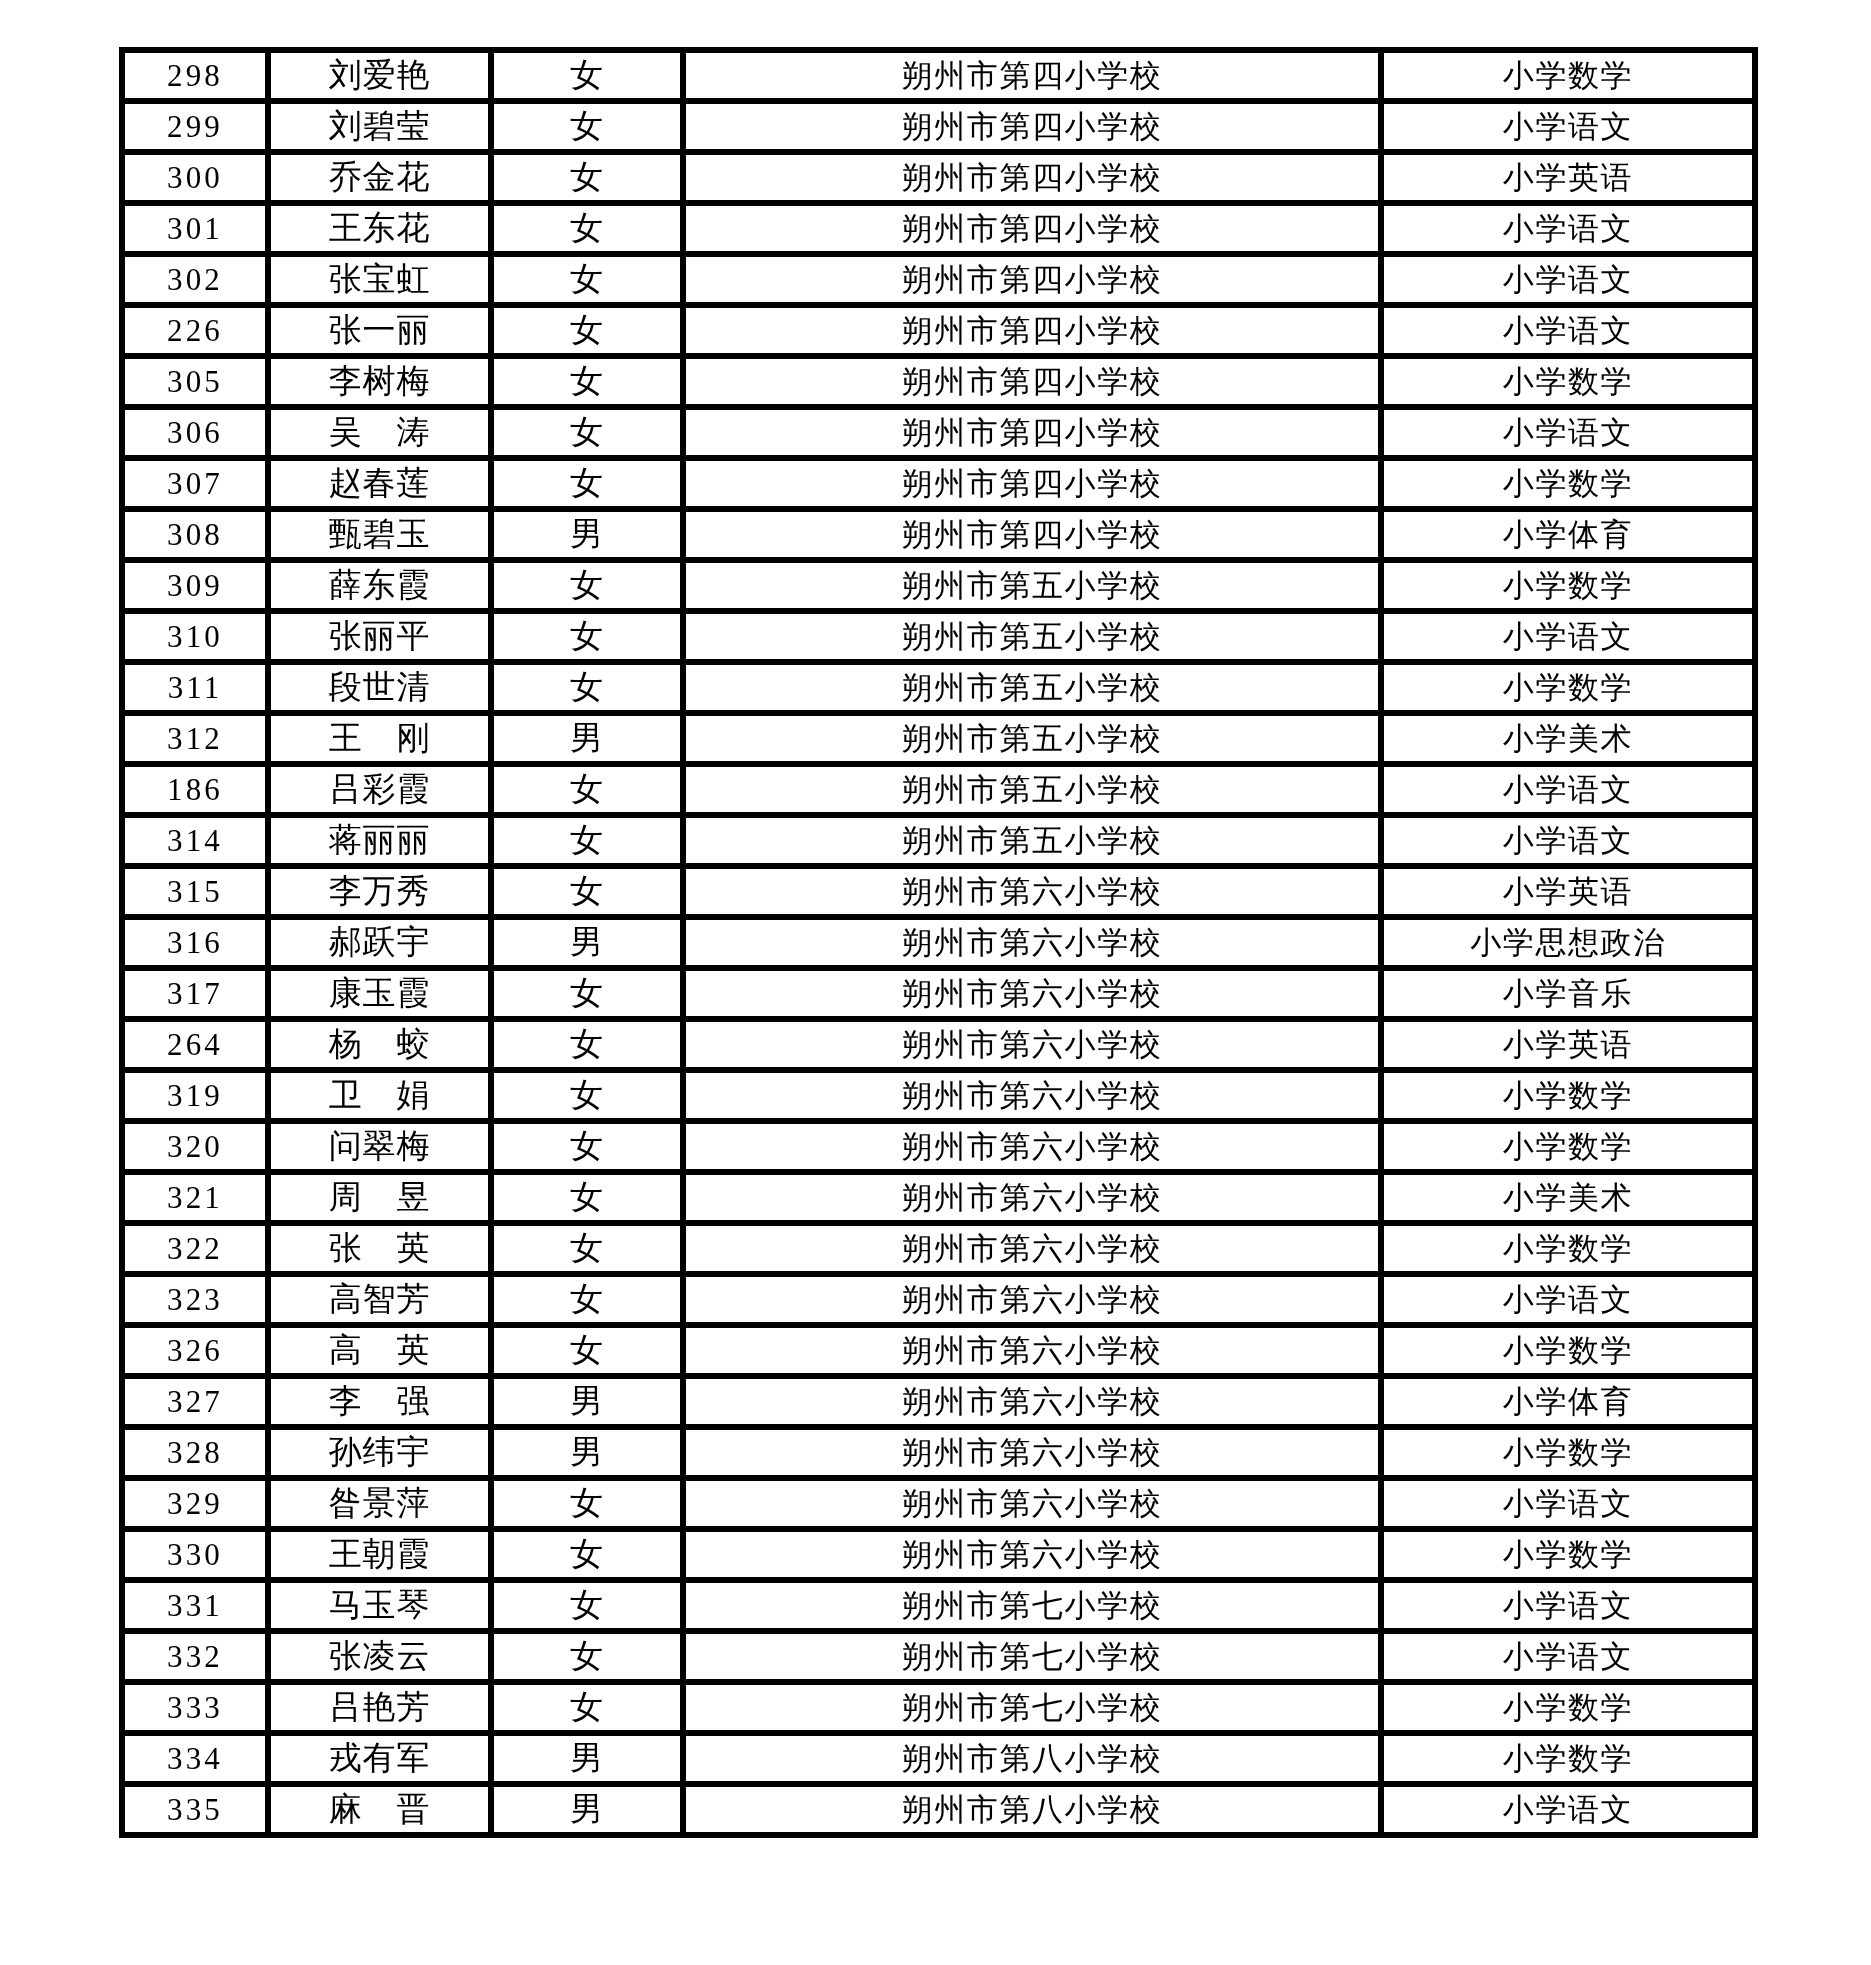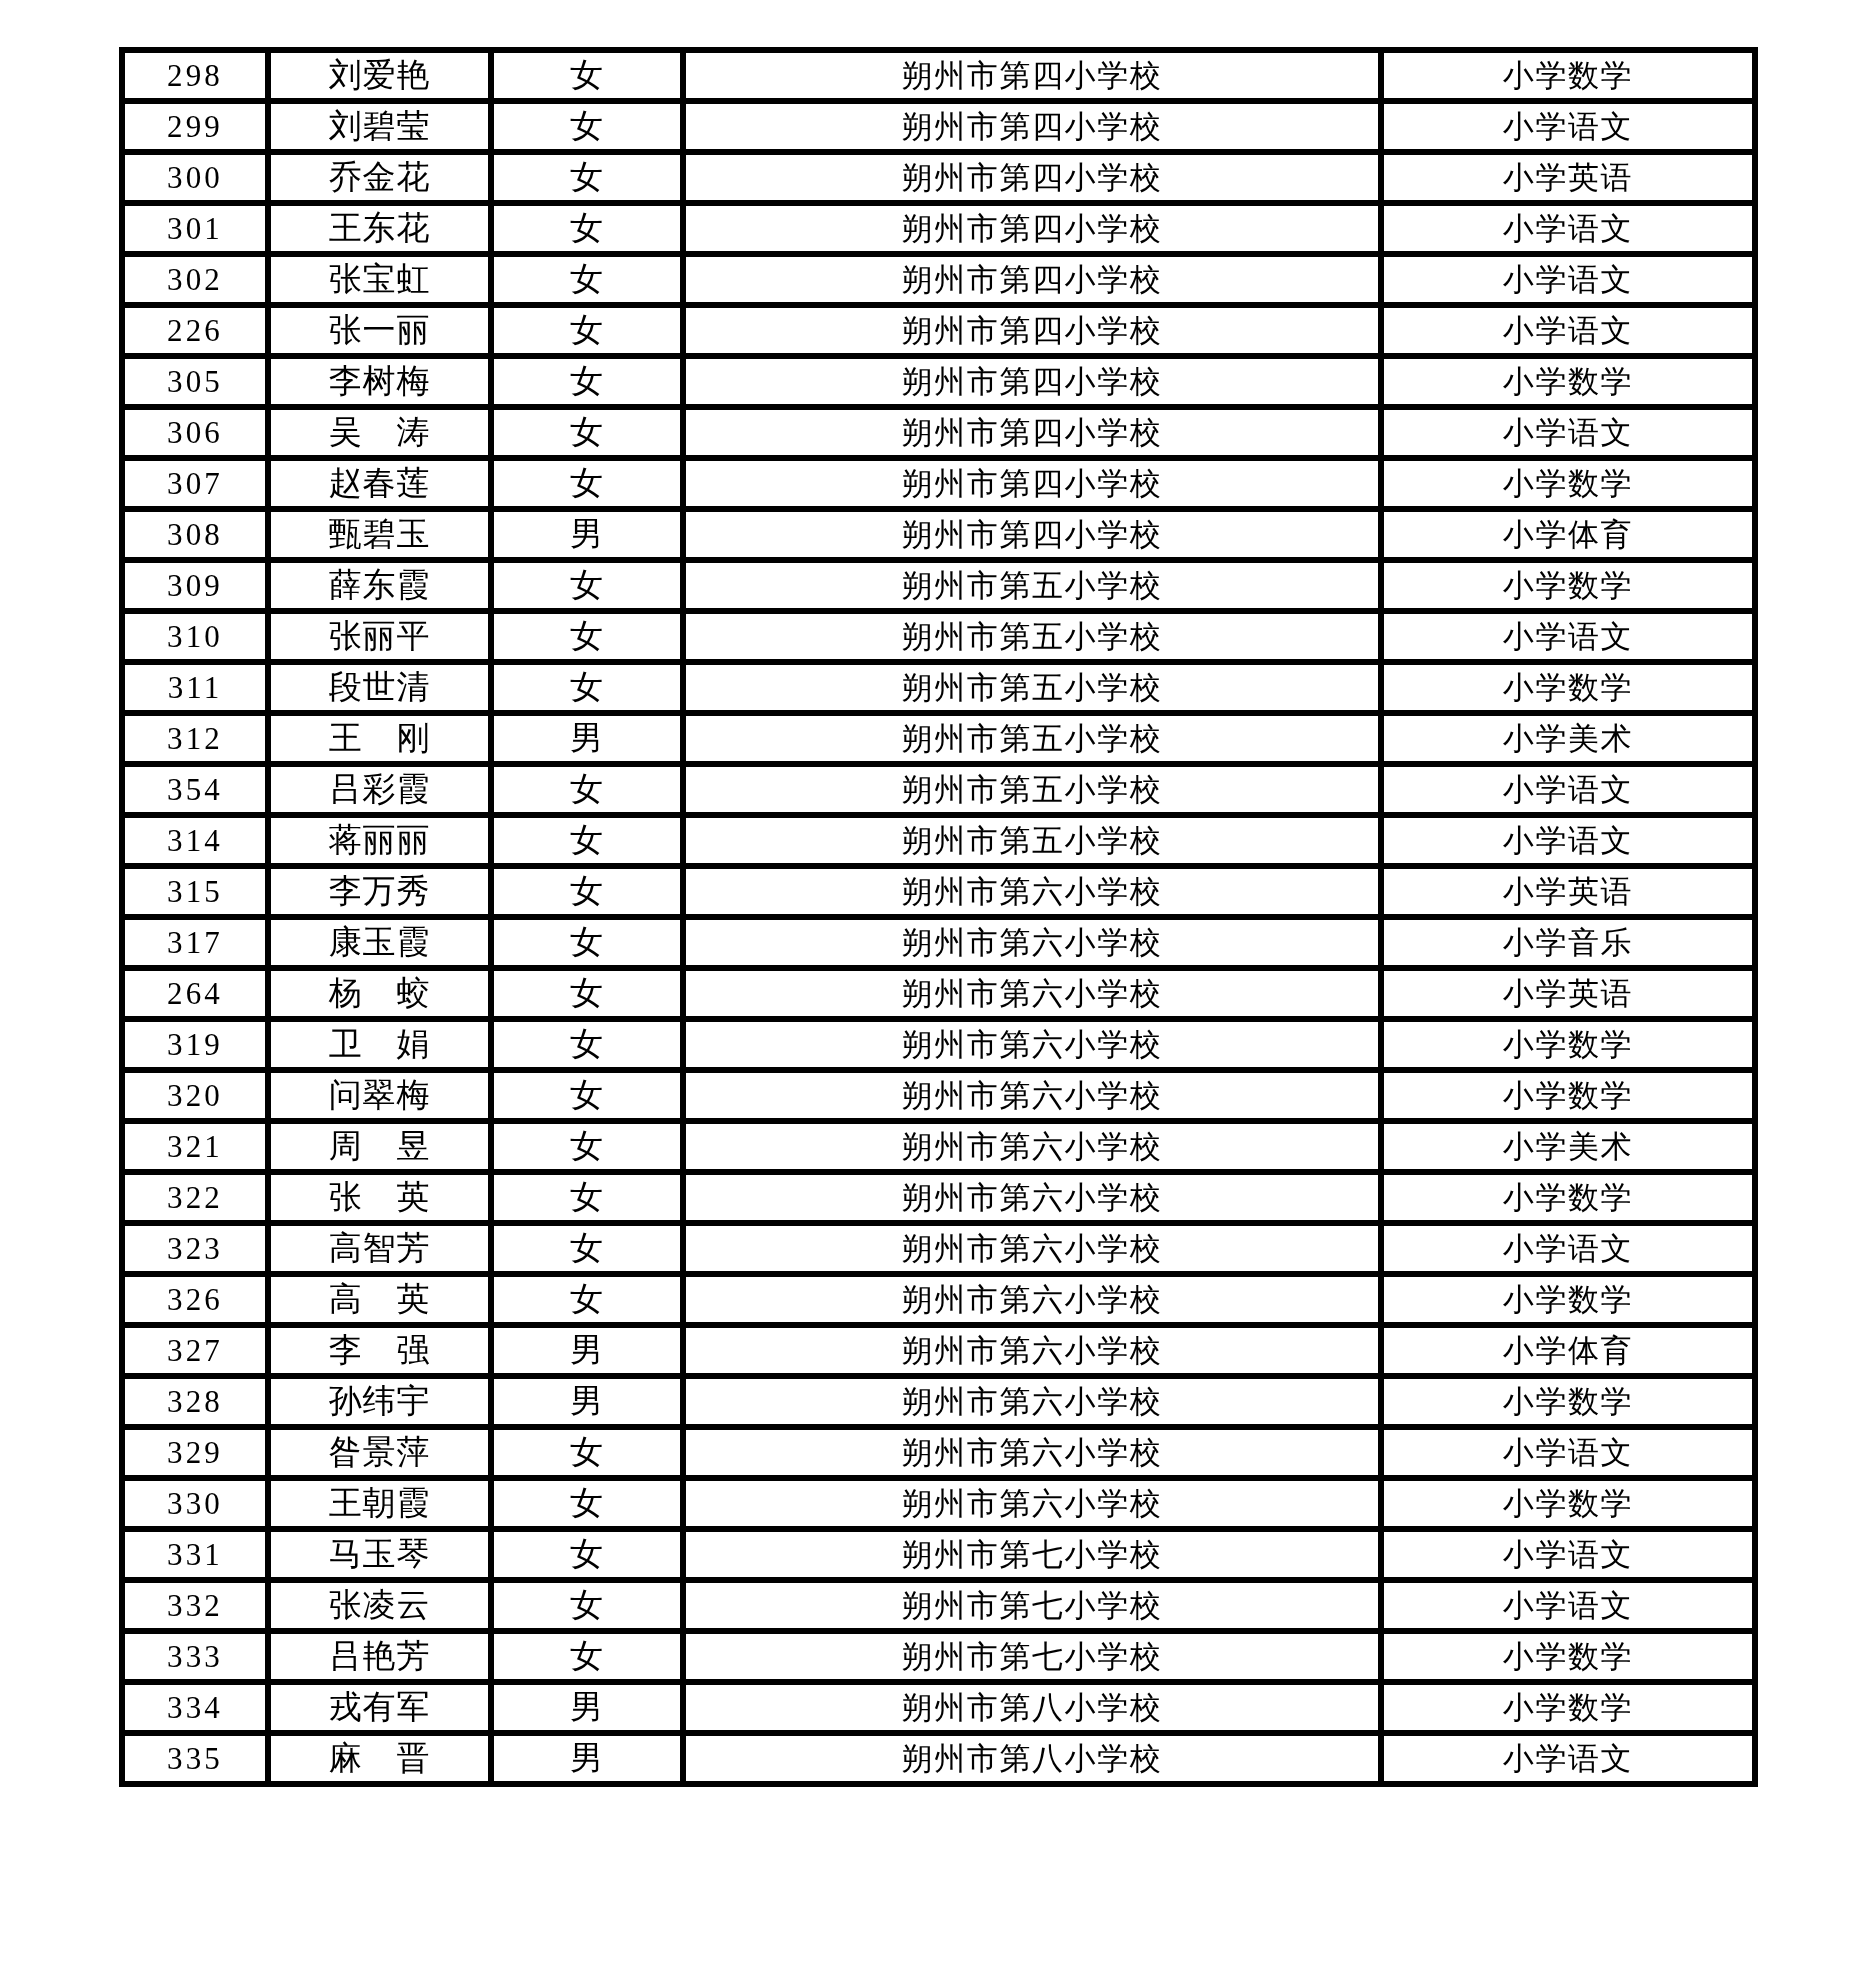--- a/index.html
+++ b/index.html
@@ -156,41 +156,48 @@
     <td class="td-subject">小学数学</td>
   </tr>
         <tr>
     <td class="td-number">312</td>
     <td class="td-name">王　刚</td>
     <td class="td-gender">男</td>
     <td class="td-school">朔州市第五小学校</td>
     <td class="td-subject">小学美术</td>
   </tr>
         <tr>
-    <td class="td-number">354</td>
+    <td class="td-number">186</td>
     <td class="td-name">吕彩霞</td>
     <td class="td-gender">女</td>
     <td class="td-school">朔州市第五小学校</td>
     <td class="td-subject">小学语文</td>
   </tr>
         <tr>
     <td class="td-number">314</td>
     <td class="td-name">蒋丽丽</td>
     <td class="td-gender">女</td>
     <td class="td-school">朔州市第五小学校</td>
     <td class="td-subject">小学语文</td>
   </tr>
         <tr>
     <td class="td-number">315</td>
     <td class="td-name">李万秀</td>
     <td class="td-gender">女</td>
     <td class="td-school">朔州市第六小学校</td>
     <td class="td-subject">小学英语</td>
   </tr>
         <tr>
+    <td class="td-number">316</td>
+    <td class="td-name">郝跃宇</td>
+    <td class="td-gender">男</td>
+    <td class="td-school">朔州市第六小学校</td>
+    <td class="td-subject">小学思想政治</td>
+  </tr>
+        <tr>
     <td class="td-number">317</td>
     <td class="td-name">康玉霞</td>
     <td class="td-gender">女</td>
     <td class="td-school">朔州市第六小学校</td>
     <td class="td-subject">小学音乐</td>
   </tr>
         <tr>
     <td class="td-number">264</td>
     <td class="td-name">杨　蛟</td>
     <td class="td-gender">女</td>

